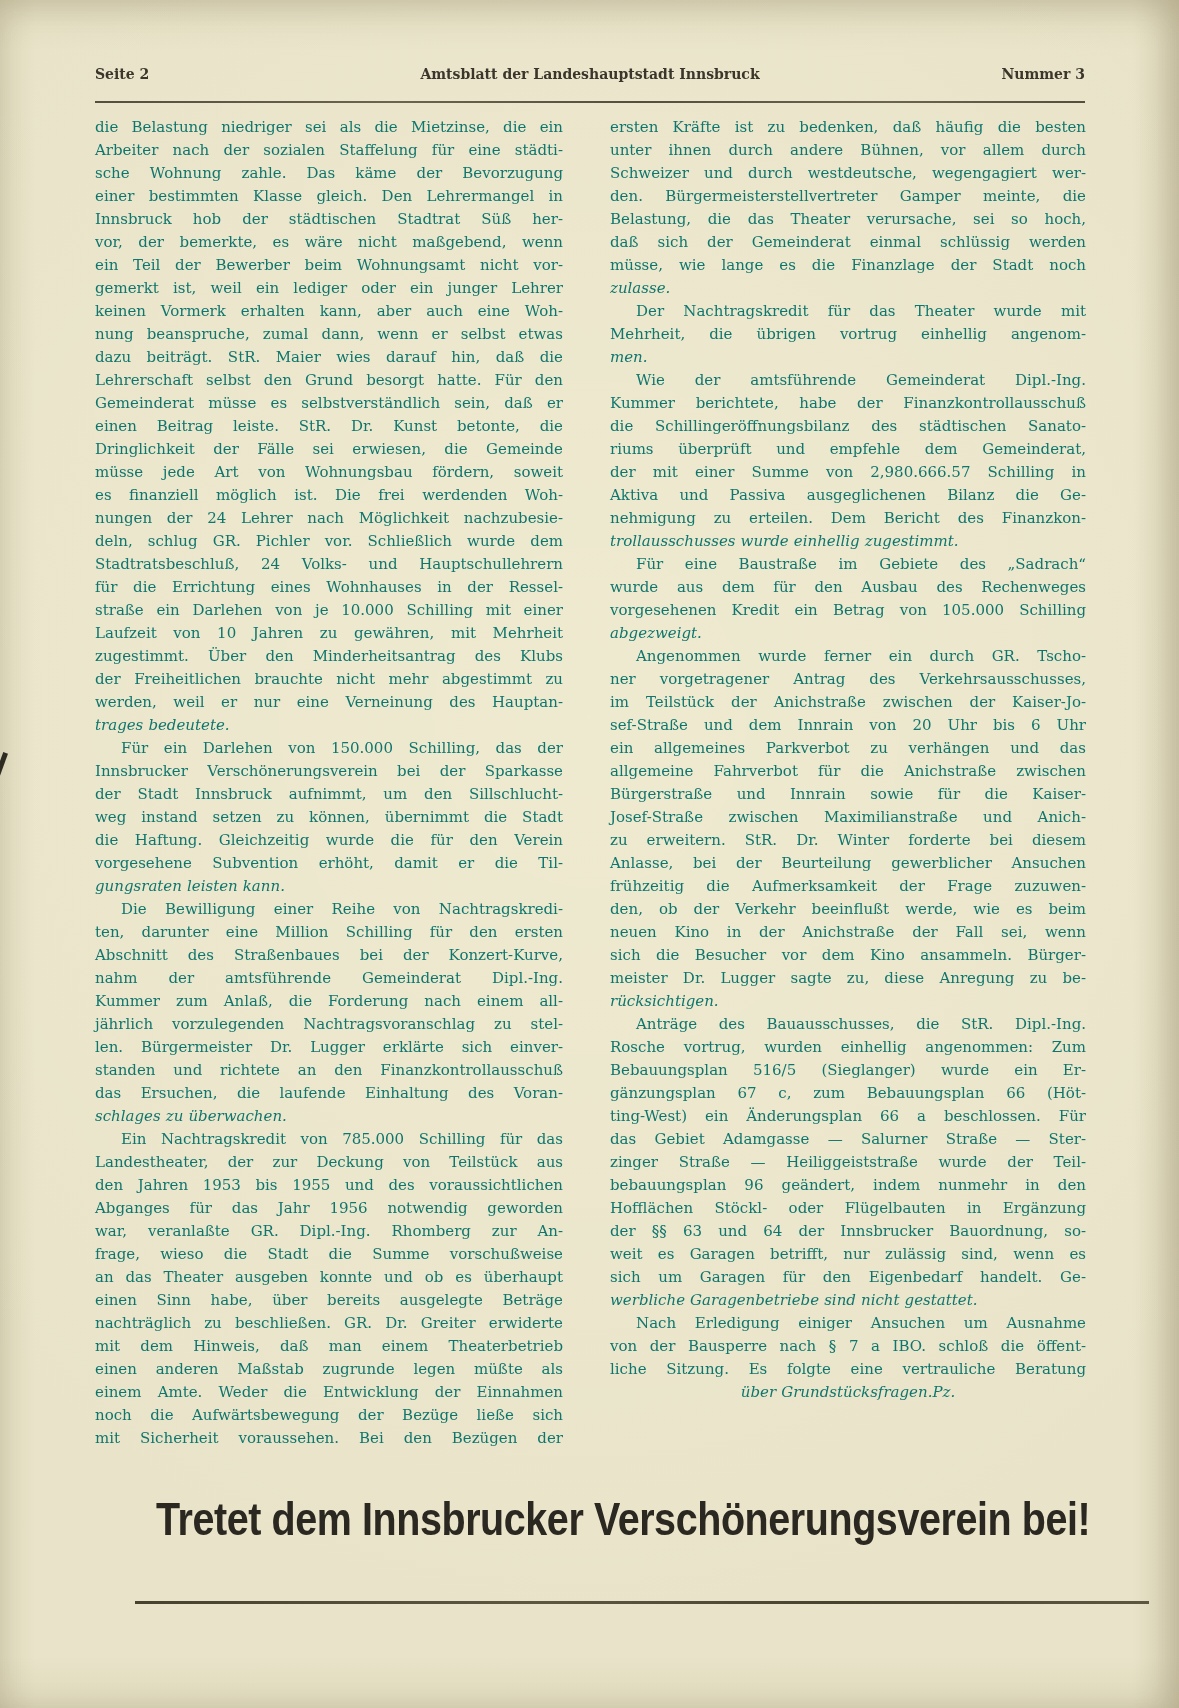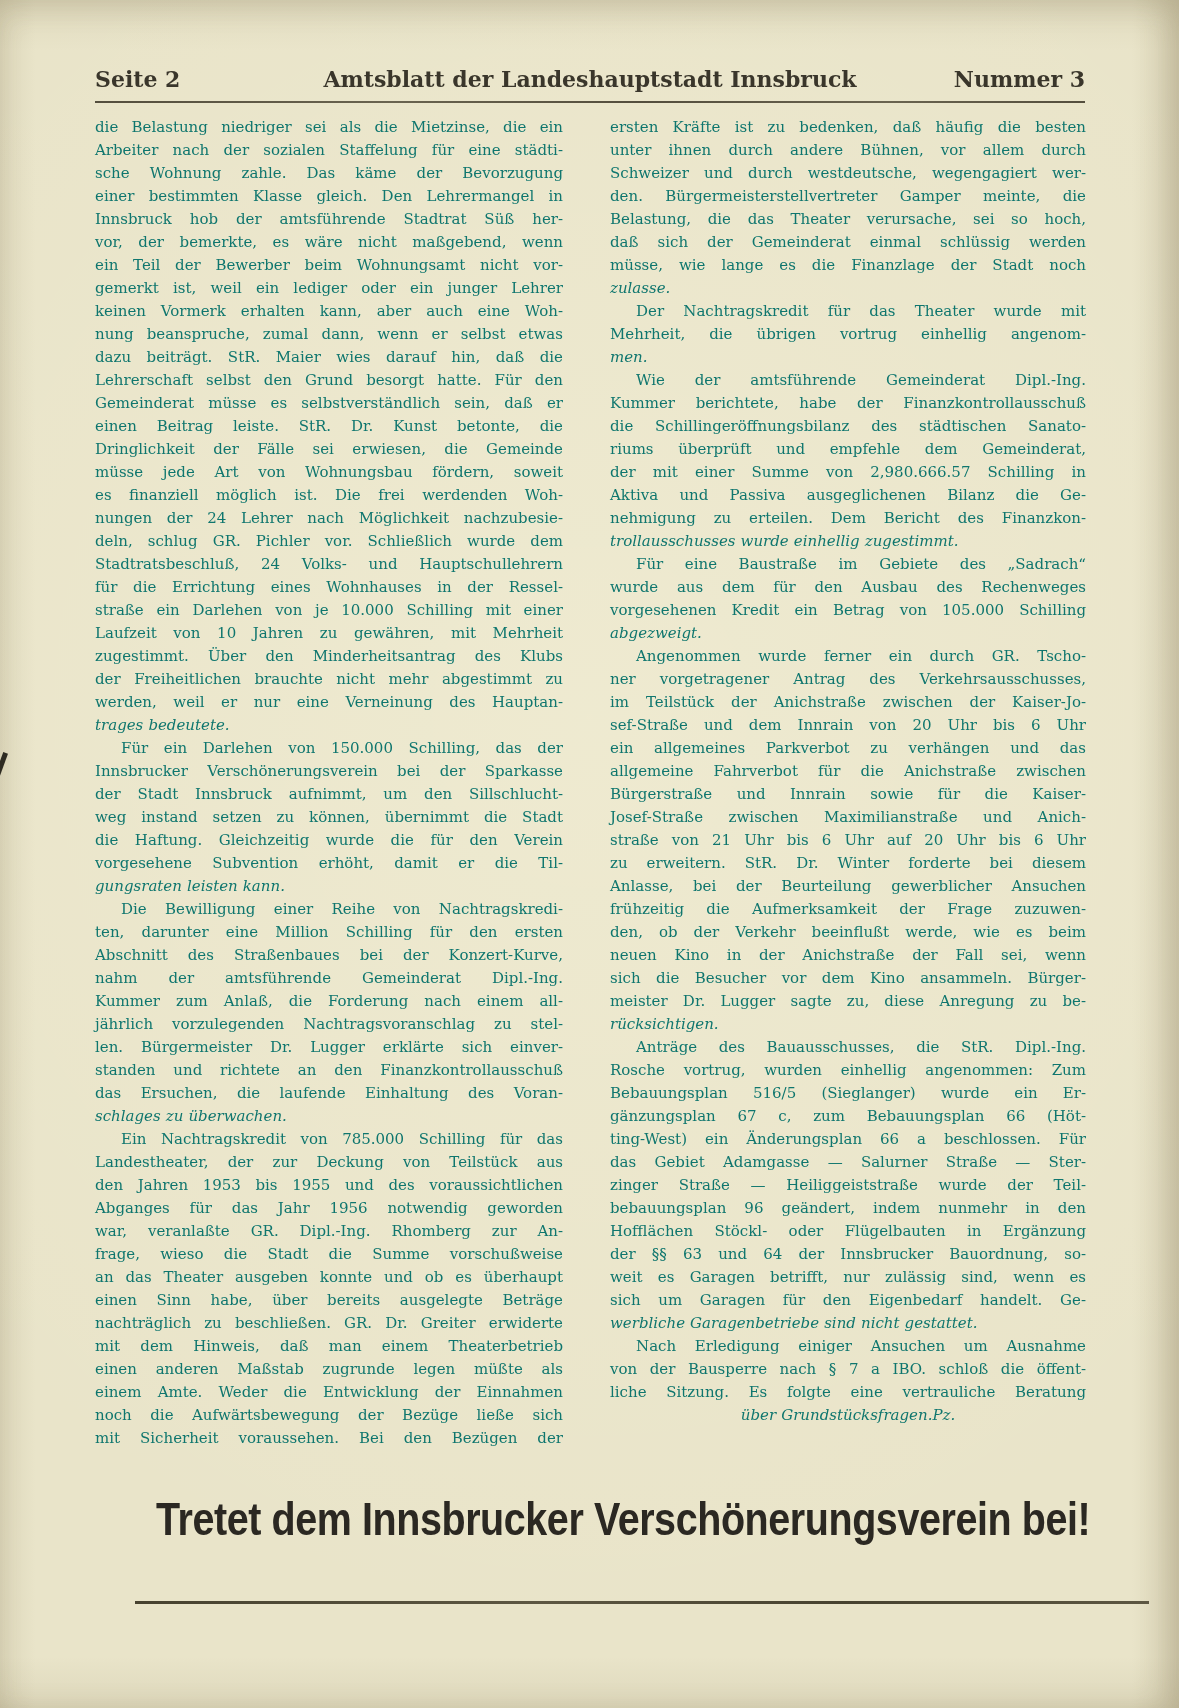--- a/index.html
+++ b/index.html
@@ -12,21 +12,21 @@
     position:absolute;inset:0;
     background:
       radial-gradient(ellipse 120% 90% at 50% 42%, rgba(255,252,230,.25), rgba(0,0,0,0) 60%),
       linear-gradient(90deg, rgba(140,128,92,.14) 0, rgba(0,0,0,0) 3%, rgba(0,0,0,0) 96%, rgba(140,128,92,.18) 100%),
       linear-gradient(180deg, rgba(140,128,92,.10) 0, rgba(0,0,0,0) 3%, rgba(0,0,0,0) 97%, rgba(140,128,92,.12) 100%),
       #e9e4c9;
     box-shadow: inset -14px 0 26px rgba(120,108,72,.18), inset 0 12px 24px rgba(120,108,72,.10);
   }
   .header{
     position:absolute;left:95px;right:94px;top:66px;height:26px;
-    color:#3a362b;font-size:22px;font-weight:bold;
+    color:#3a362b;font-size:14px;font-weight:bold;
     display:flex;align-items:baseline;justify-content:space-between;
   }
   .header .center{position:absolute;left:0;right:0;text-align:center;}
   .header-rule{
     position:absolute;left:95px;right:94px;top:101px;height:2px;
     background:linear-gradient(90deg,#544e3d 0%, #6a6450 30%, #544e3d 55%, #6a6450 80%, #544e3d 100%);
   }
   .column{
     position:absolute;top:116px;color:#0f766e;
     font-size:15px;line-height:23px;
@@ -73,21 +73,21 @@
   <span>Nummer 3</span>
 </div>
 <div class="header-rule"></div>
 
 <div class="column" id="col-left">
     <div class="para">
       <div class="line">die Belastung niedriger sei als die Mietzinse, die ein</div>
       <div class="line">Arbeiter nach der sozialen Staffelung für eine städti-</div>
       <div class="line">sche Wohnung zahle. Das käme der Bevorzugung</div>
       <div class="line">einer bestimmten Klasse gleich. Den Lehrermangel in</div>
-      <div class="line">Innsbruck hob der amtsführende Stadtrat Süß her-</div>
+      <div class="line">Innsbruck hob der städtischen Stadtrat Süß her-</div>
       <div class="line">vor, der bemerkte, es wäre nicht maßgebend, wenn</div>
       <div class="line">ein Teil der Bewerber beim Wohnungsamt nicht vor-</div>
       <div class="line">gemerkt ist, weil ein lediger oder ein junger Lehrer</div>
       <div class="line">keinen Vormerk erhalten kann, aber auch eine Woh-</div>
       <div class="line">nung beanspruche, zumal dann, wenn er selbst etwas</div>
       <div class="line">dazu beiträgt. StR. Maier wies darauf hin, daß die</div>
       <div class="line">Lehrerschaft selbst den Grund besorgt hatte. Für den</div>
       <div class="line">Gemeinderat müsse es selbstverständlich sein, daß er</div>
       <div class="line">einen Beitrag leiste. StR. Dr. Kunst betonte, die</div>
       <div class="line">Dringlichkeit der Fälle sei erwiesen, die Gemeinde</div>
@@ -176,21 +176,20 @@
     </div>
     <div class="para indent">
       <div class="line">Angenommen wurde ferner ein durch GR. Tscho-</div>
       <div class="line">ner vorgetragener Antrag des Verkehrsausschusses,</div>
       <div class="line">im Teilstück der Anichstraße zwischen der Kaiser-Jo-</div>
       <div class="line">sef-Straße und dem Innrain von 20 Uhr bis 6 Uhr</div>
       <div class="line">ein allgemeines Parkverbot zu verhängen und das</div>
       <div class="line">allgemeine Fahrverbot für die Anichstraße zwischen</div>
       <div class="line">Bürgerstraße und Innrain sowie für die Kaiser-</div>
       <div class="line">Josef-Straße zwischen Maximilianstraße und Anich-</div>
-      <div class="line">straße von 21 Uhr bis 6 Uhr auf 20 Uhr bis 6 Uhr</div>
       <div class="line">zu erweitern. StR. Dr. Winter forderte bei diesem</div>
       <div class="line">Anlasse, bei der Beurteilung gewerblicher Ansuchen</div>
       <div class="line">frühzeitig die Aufmerksamkeit der Frage zuzuwen-</div>
       <div class="line">den, ob der Verkehr beeinflußt werde, wie es beim</div>
       <div class="line">neuen Kino in der Anichstraße der Fall sei, wenn</div>
       <div class="line">sich die Besucher vor dem Kino ansammeln. Bürger-</div>
       <div class="line">meister Dr. Lugger sagte zu, diese Anregung zu be-</div>
       <div class="line end">rücksichtigen.</div>
     </div>
     <div class="para indent">

